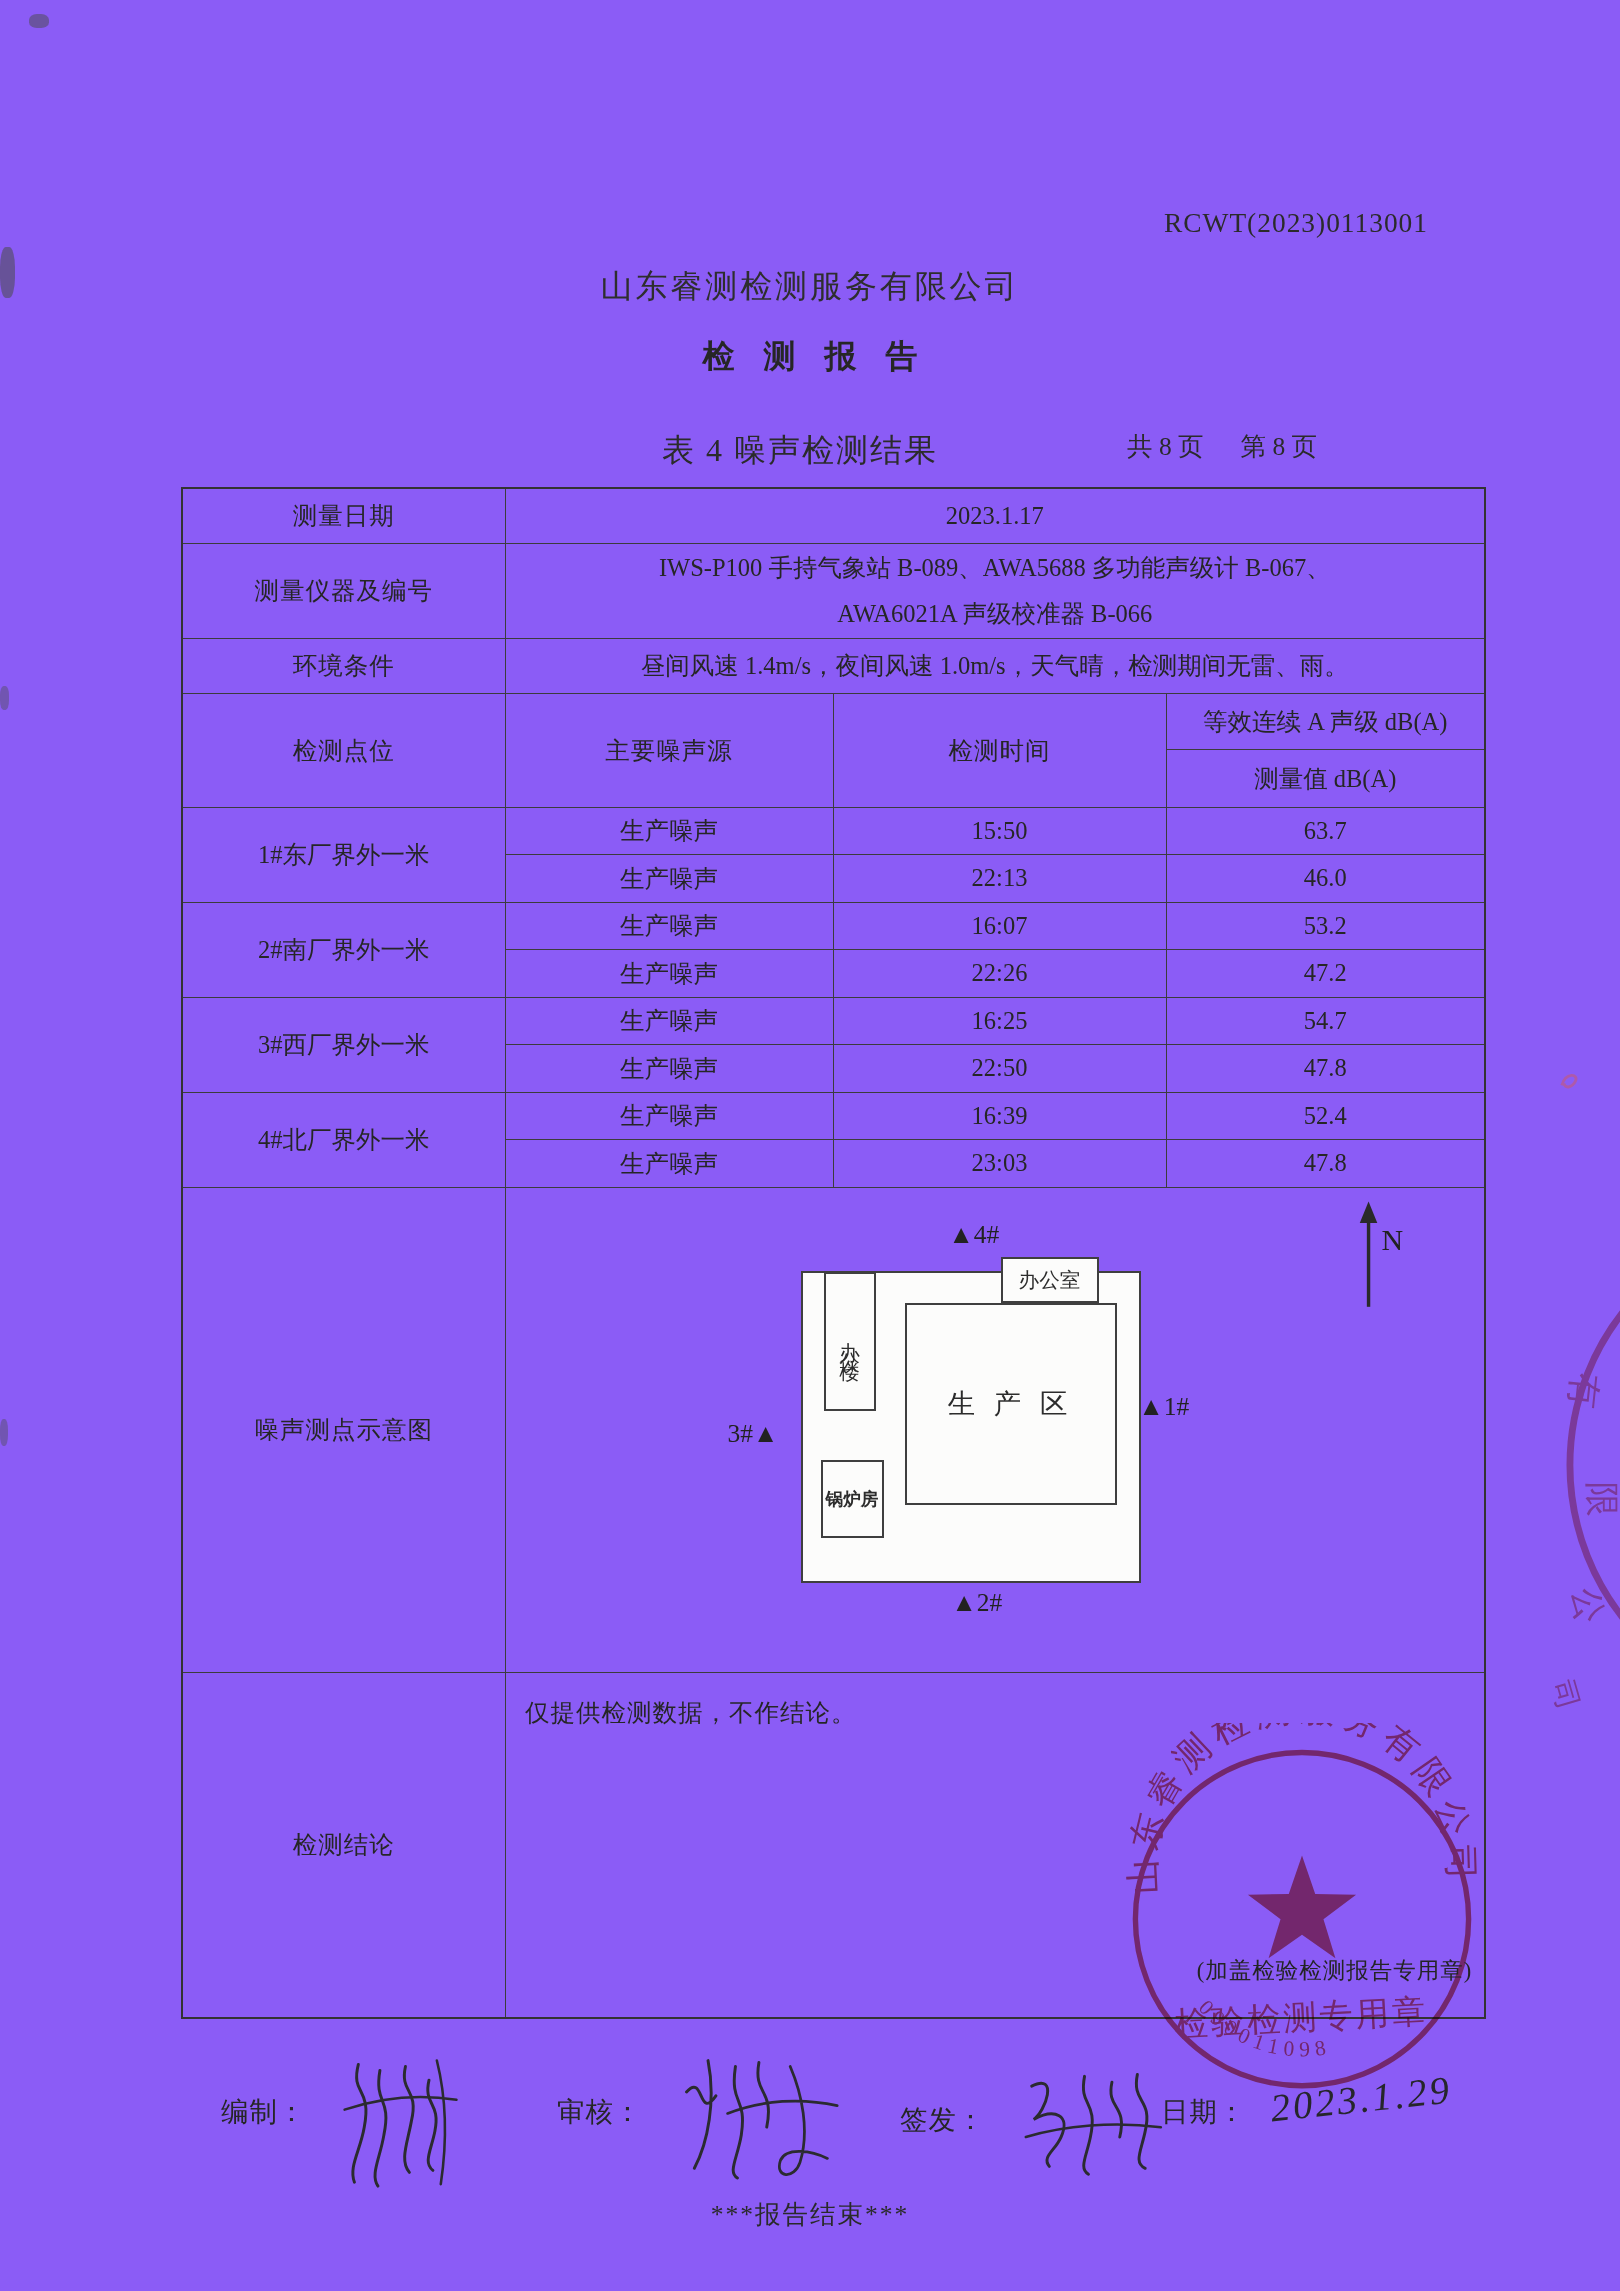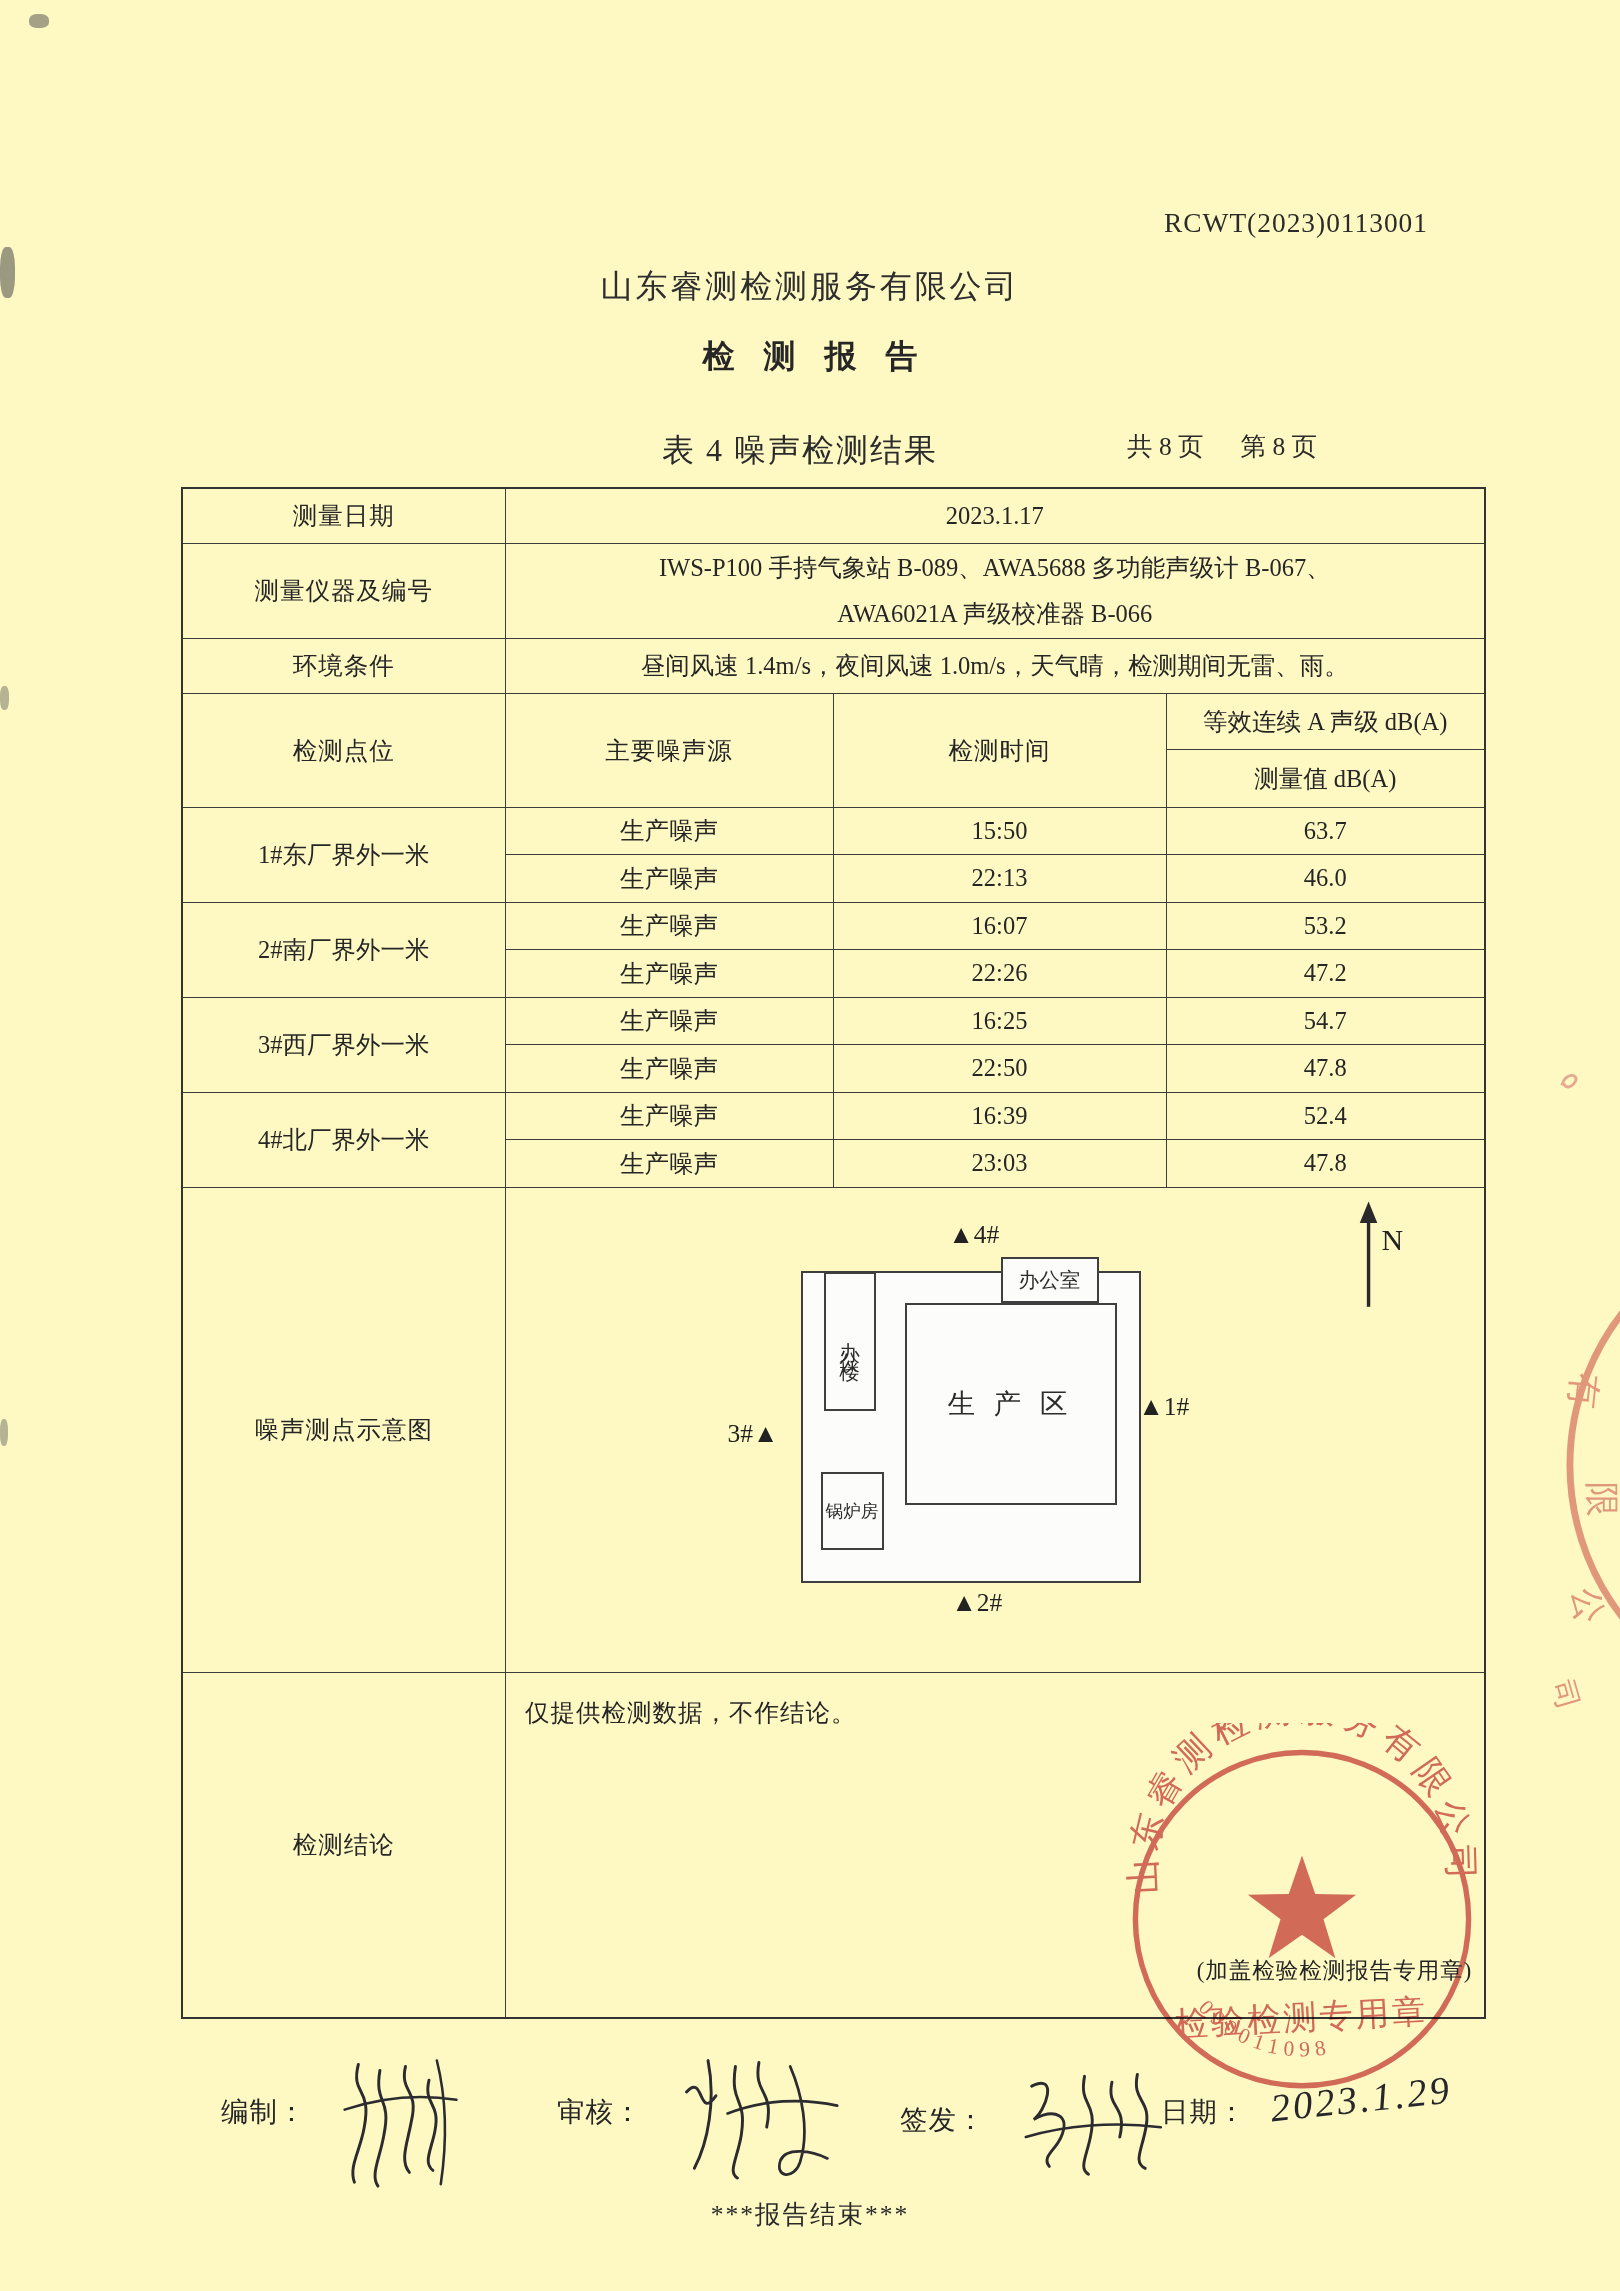--- a/index.html
+++ b/index.html
@@ -1,18 +1,18 @@
 <!DOCTYPE html>
 <html><head>
 <meta charset="utf-8">
 <style>
   html,body{margin:0;padding:0;background:#d9d9d9;}
   .page{
     position:relative;width:1620px;height:2292px;margin:0 auto;
-    background:#fef9c3;overflow:hidden;
+    background:#8b5cf6;overflow:hidden;
     font-family:"Liberation Serif","DejaVu Serif",serif;color:#222;
   }
   
   .report-no{position:absolute;left:1164px;top:208px;font-size:27.4px;letter-spacing:1px;color:#2b2b2b;}
   .company{position:absolute;left:0;right:0;top:265px;text-align:center;font-size:32px;letter-spacing:2.9px;color:#2e2e2e;}
   .main-title{position:absolute;left:29px;right:0;top:335px;text-align:center;font-size:32px;font-weight:700;letter-spacing:29px;color:#262626;}
   .caption{position:absolute;left:662px;top:429px;font-size:32px;letter-spacing:2px;color:#2b2b2b;}
   .pagination{position:absolute;left:1127px;top:429px;font-size:25.5px;color:#2b2b2b;display:flex;gap:37px;}
   
   table.main{
@@ -170,21 +170,21 @@
         </div>
 
         <div class="dg rect" style="left:284px;top:83px;width:340px;height:312px;border-width:2.5px;"></div>
 
         <div class="dg rect dg-label" style="left:484px;top:69px;width:98px;height:46px;">办公室</div>
 
         <div class="dg rect dg-label vtext" style="left:307px;top:84px;width:52px;height:139px;">办公楼</div>
 
         <div class="dg rect dg-label" style="left:388px;top:115px;width:212px;height:202px;font-size:27.4px;letter-spacing:5.9px;">生 产 区</div>
 
-        <div class="dg rect dg-label" style="left:304px;top:284px;width:63px;height:78px;font-size:17.6px;">锅炉房</div>
+        <div class="dg rect dg-label" style="left:304px;top:272px;width:63px;height:78px;font-size:17.6px;font-weight:bold;">锅炉房</div>
 
         <div class="marker" style="left:443px;top:32px;">▲4#</div>
         <div class="marker" style="left:633px;top:204px;">▲1#</div>
         <div class="marker" style="left:222px;top:231px;">3#▲</div>
         <div class="marker" style="left:446px;top:400px;">▲2#</div>
       </td>
     </tr>
 
     <tr style="height:346px">
       <td class="lbl">检测结论</td>

